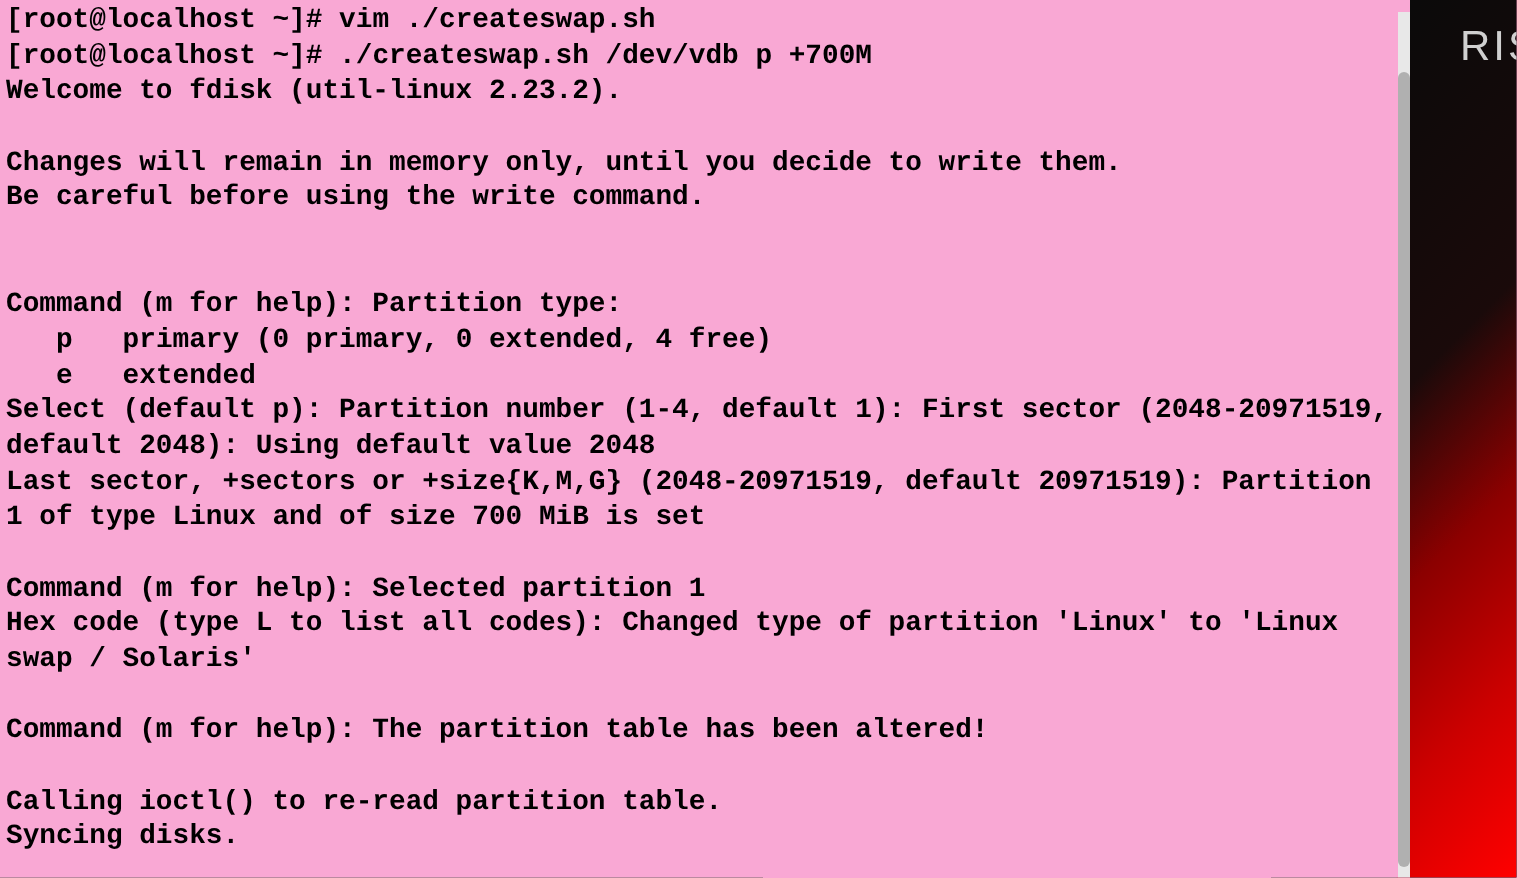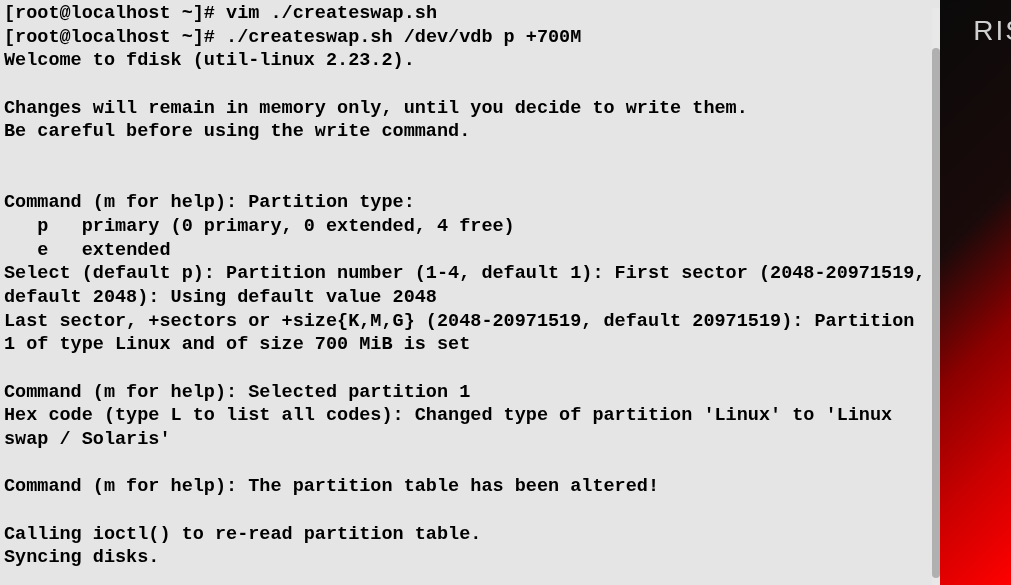--- a/index.html
+++ b/index.html
@@ -47,21 +47,21 @@
       height: 8px;
       background: #333;
       color: #ddd;
       font-size: 10px;
       padding: 0 6px;
       white-space: nowrap;
       overflow: hidden;
     }
     .terminal-content {
       flex: 1;
-      background: #e5e5e5;
+      background: #f9a8d4;
       color: #000000;
       font-family: "Courier New", Courier, monospace;
       font-size: 18.5px;
       font-weight: bold;
       line-height: 1.28;
       padding: 2px 4px;
       white-space: pre-wrap;
       word-wrap: break-word;
       overflow: hidden;
       position: relative;

